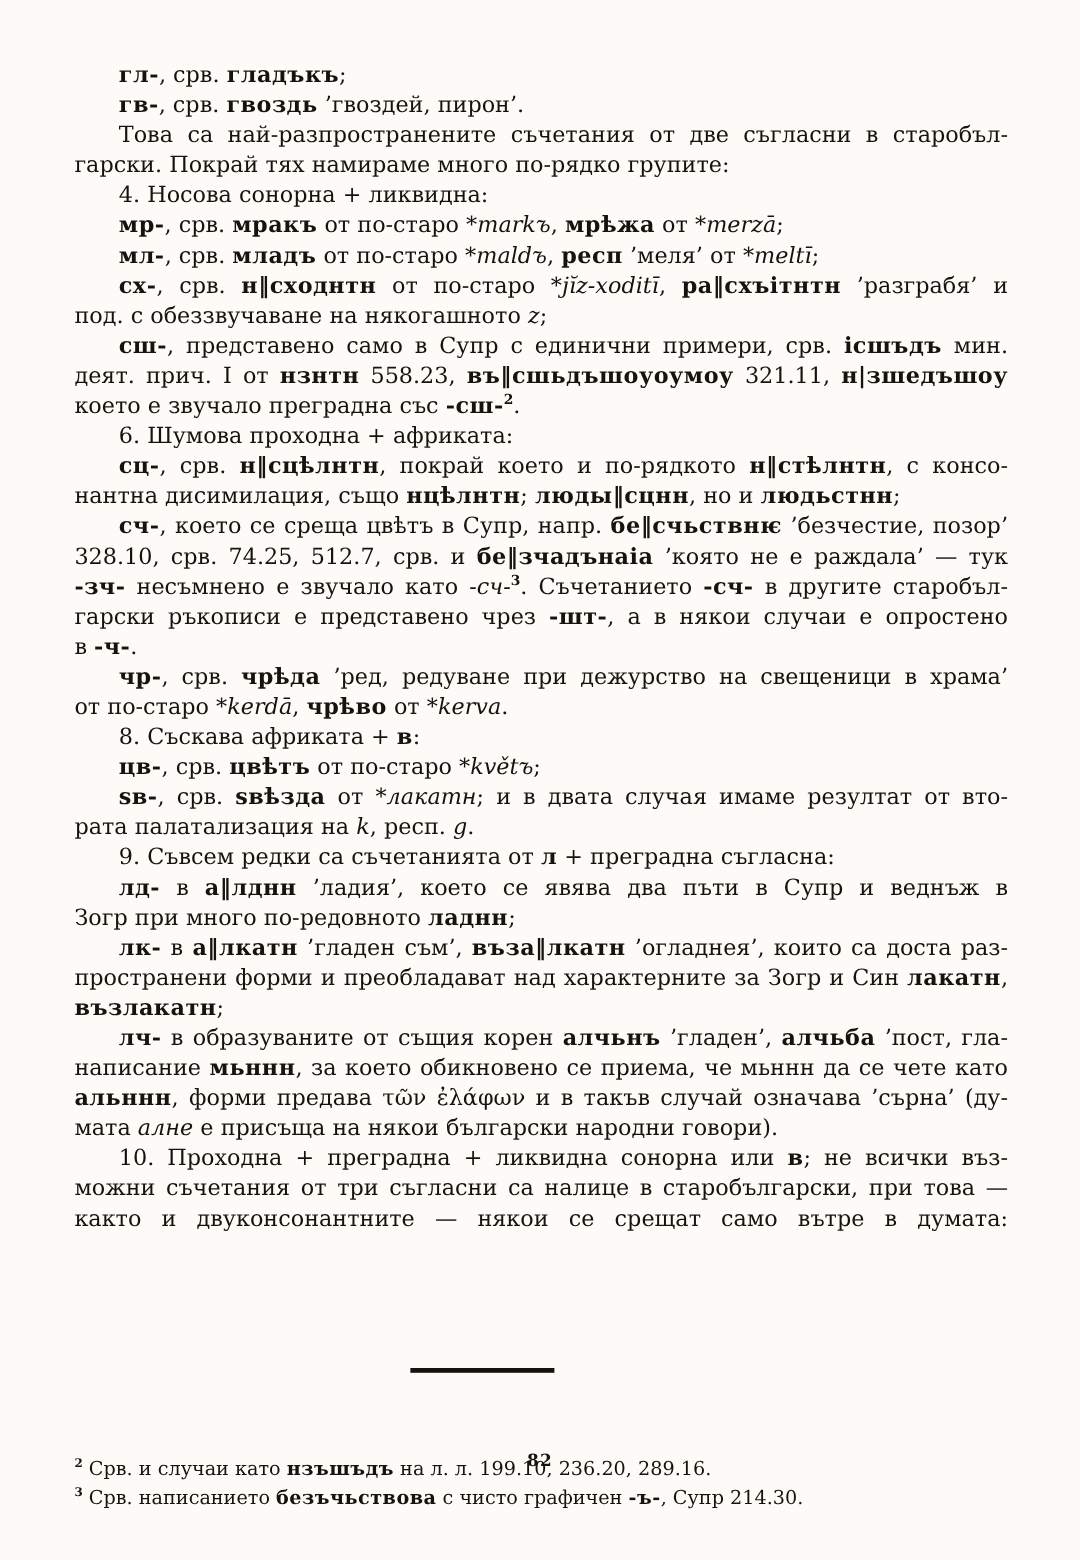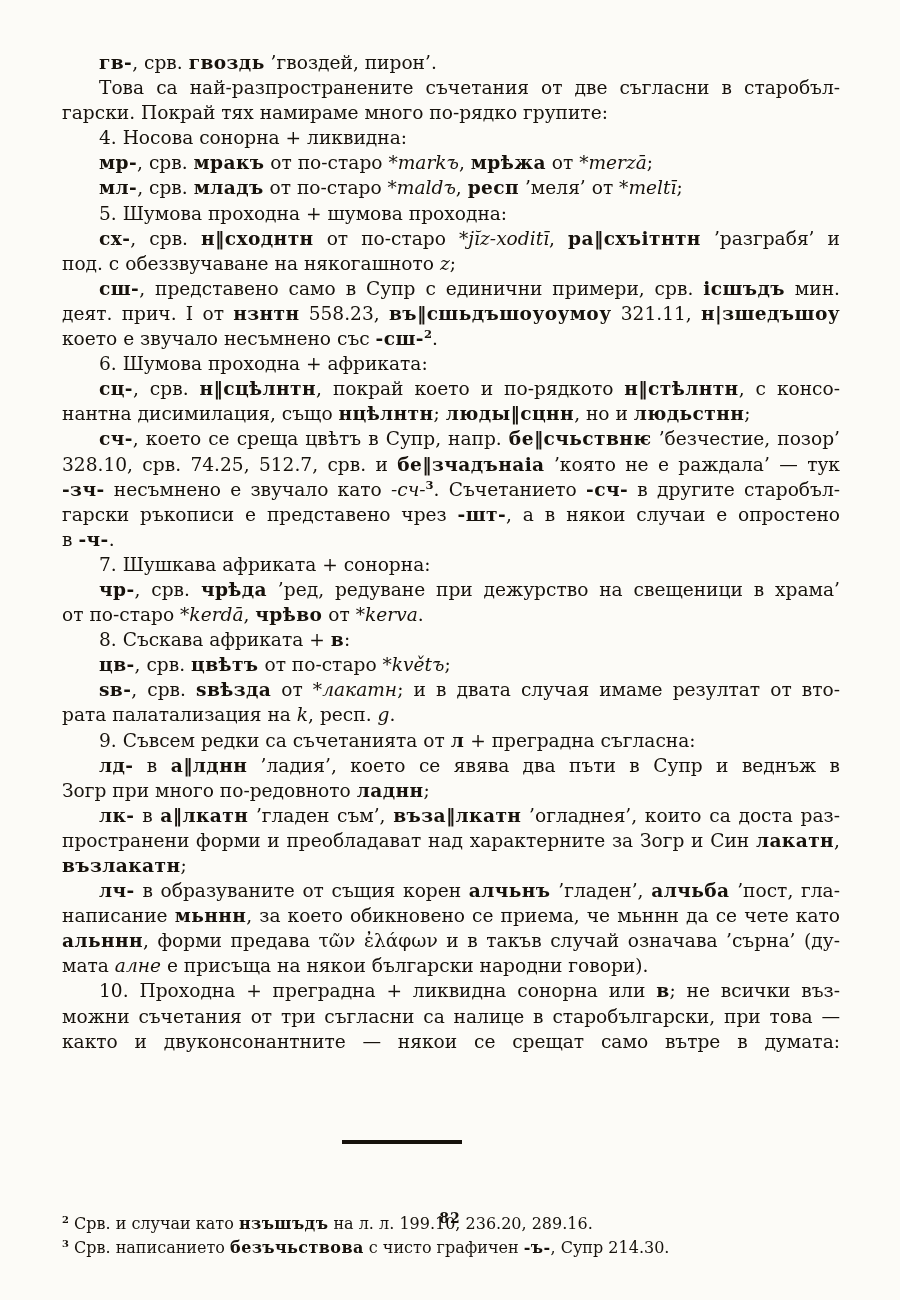--- a/index.html
+++ b/index.html
@@ -18,41 +18,40 @@
   .footnotes{position:absolute;left:62px;top:1212px;width:778px;font-size:16px;line-height:23.5px;}
   .footnotes .line{height:23.5px;}
   .page-number{position:absolute;top:1210px;left:0;width:100%;text-align:center;
                font-size:14px;letter-spacing:1px;font-weight:bold;}
 </style>
 </head>
 <body>
 
 <div class="page">
   <div class="text-block" id="body-lines">
+      <div class="line ind"><span class="ocs">гл-</span><span>, срв. </span><span class="ocs">гладъкъ</span><span>;</span></div>
       <div class="line ind"><span class="ocs">гв-</span><span>, срв. </span><span class="ocs">гвоздь</span><span> ’гвоздей, пирон’.</span></div>
       <div class="line ind just"><span>Това са най-разпространените съчетания от две съгласни в старобъл-</span></div>
       <div class="line"><span>гарски. Покрай тях намираме много по-рядко групите:</span></div>
       <div class="line ind"><span>4. Носова сонорна + ликвидна:</span></div>
       <div class="line ind"><span class="ocs">мр-</span><span>, срв. </span><span class="ocs">мракъ</span><span> от по-старо </span><span class="ital">*markъ</span><span>, </span><span class="ocs">мрѣжа</span><span> от </span><span class="ital">*merzā</span><span>;</span></div>
       <div class="line ind"><span class="ocs">мл-</span><span>, срв. </span><span class="ocs">младъ</span><span> от по-старо </span><span class="ital">*maldъ</span><span>, </span><span class="ocs">респ</span><span> ’меля’ от </span><span class="ital">*meltī</span><span>;</span></div>
-      <div class="line ind"><span>5. Шумова проходна + шумова проходна:</span></div>
       <div class="line ind just"><span class="ocs">сх-</span><span>, срв. </span><span class="ocs">н‖сходнтн</span><span> от по-старо </span><span class="ital">*jĭz-xoditī</span><span>, </span><span class="ocs">ра‖схъітнтн</span><span> ’разграбя’ и</span></div>
       <div class="line"><span>под. с обеззвучаване на някогашното </span><span class="ital">z</span><span>;</span></div>
       <div class="line ind just"><span class="ocs">сш-</span><span>, представено само в Супр с единични примери, срв. </span><span class="ocs">ісшъдъ</span><span> мин.</span></div>
       <div class="line just"><span>деят. прич. I от </span><span class="ocs">нзнтн</span><span> 558.23, </span><span class="ocs">въ‖сшьдъшоуоумоу</span><span> 321.11, </span><span class="ocs">н|зшедъшоу</span></div>
-      <div class="line"><span>което е звучало несъмнено със </span><span class="ocs">-сш-</span><span class="sup">2</span><span>.</span></div>
+      <div class="line"><span>което е звучало преградна със </span><span class="ocs">-сш-</span><span class="sup">2</span><span>.</span></div>
       <div class="line ind"><span>6. Шумова проходна + африката:</span></div>
       <div class="line ind just"><span class="ocs">сц-</span><span>, срв. </span><span class="ocs">н‖сцѣлнтн</span><span>, покрай което и по-рядкото </span><span class="ocs">н‖стѣлнтн</span><span>, с консо-</span></div>
       <div class="line"><span>нантна дисимилация, също </span><span class="ocs">нцѣлнтн</span><span>; </span><span class="ocs">люды‖сцнн</span><span>, но и </span><span class="ocs">людьстнн</span><span>;</span></div>
       <div class="line ind just"><span class="ocs">сч-</span><span>, което се среща цвѣтъ в Супр, напр. </span><span class="ocs">бе‖счьствнѥ</span><span> ’безчестие, позор’</span></div>
       <div class="line just"><span>328.10, срв. 74.25, 512.7, срв. и </span><span class="ocs">бе‖зчадънаіа</span><span> ’която не е раждала’ — тук</span></div>
       <div class="line just"><span class="ocs">-зч-</span><span> несъмнено е звучало като </span><span class="ital">-сч-</span><span class="sup">3</span><span>. Съчетанието </span><span class="ocs">-сч-</span><span> в другите старобъл-</span></div>
       <div class="line just"><span>гарски ръкописи е представено чрез </span><span class="ocs">-шт-</span><span>, а в някои случаи е опростено</span></div>
       <div class="line"><span>в </span><span class="ocs">-ч-</span><span>.</span></div>
-      <div class="line ind"><span>7. Шушкава африката + сонорна:</span></div>
       <div class="line ind just"><span class="ocs">чр-</span><span>, срв. </span><span class="ocs">чрѣда</span><span> ’ред, редуване при дежурство на свещеници в храма’</span></div>
       <div class="line"><span>от по-старо </span><span class="ital">*kerdā</span><span>, </span><span class="ocs">чрѣво</span><span> от </span><span class="ital">*kerva</span><span>.</span></div>
       <div class="line ind"><span>8. Съскава африката + </span><span class="ocs">в</span><span>:</span></div>
       <div class="line ind"><span class="ocs">цв-</span><span>, срв. </span><span class="ocs">цвѣтъ</span><span> от по-старо </span><span class="ital">*květъ</span><span>;</span></div>
       <div class="line ind just"><span class="ocs">ѕв-</span><span>, срв. </span><span class="ocs">ѕвѣзда</span><span> от </span><span class="ital">*лакатн</span><span>; и в двата случая имаме резултат от вто-</span></div>
       <div class="line"><span>рата палатализация на </span><span class="ital">k</span><span>, респ. </span><span class="ital">g</span><span>.</span></div>
       <div class="line ind"><span>9. Съвсем редки са съчетанията от </span><span class="ocs">л</span><span> + преградна съгласна:</span></div>
       <div class="line ind just"><span class="ocs">лд-</span><span> в </span><span class="ocs">а‖лднн</span><span> ’ладия’, което се явява два пъти в Супр и веднъж в</span></div>
       <div class="line"><span>Зогр при много по-редовното </span><span class="ocs">ладнн</span><span>;</span></div>
       <div class="line ind just"><span class="ocs">лк-</span><span> в </span><span class="ocs">а‖лкатн</span><span> ’гладен съм’, </span><span class="ocs">въза‖лкатн</span><span> ’огладнея’, които са доста раз-</span></div>

